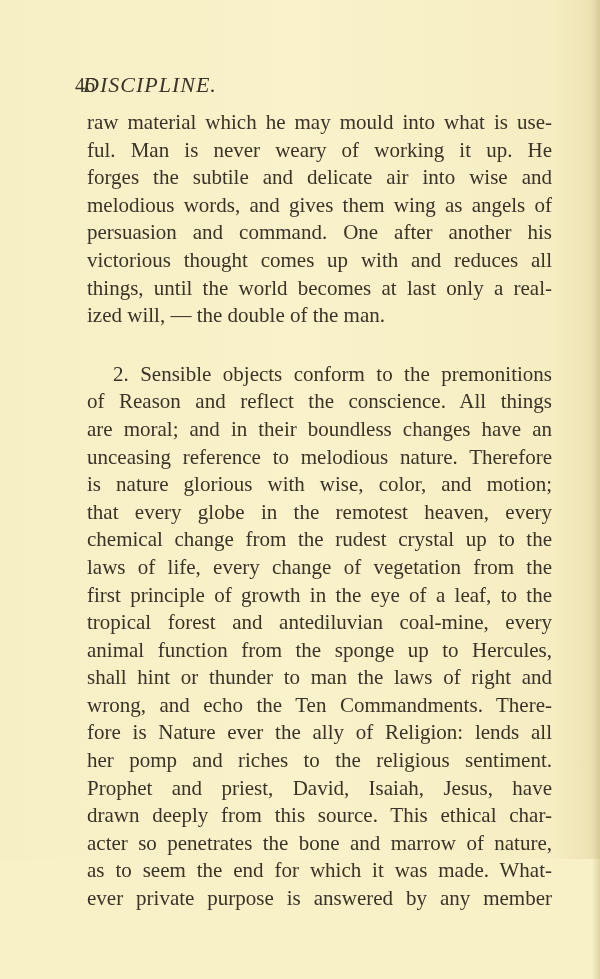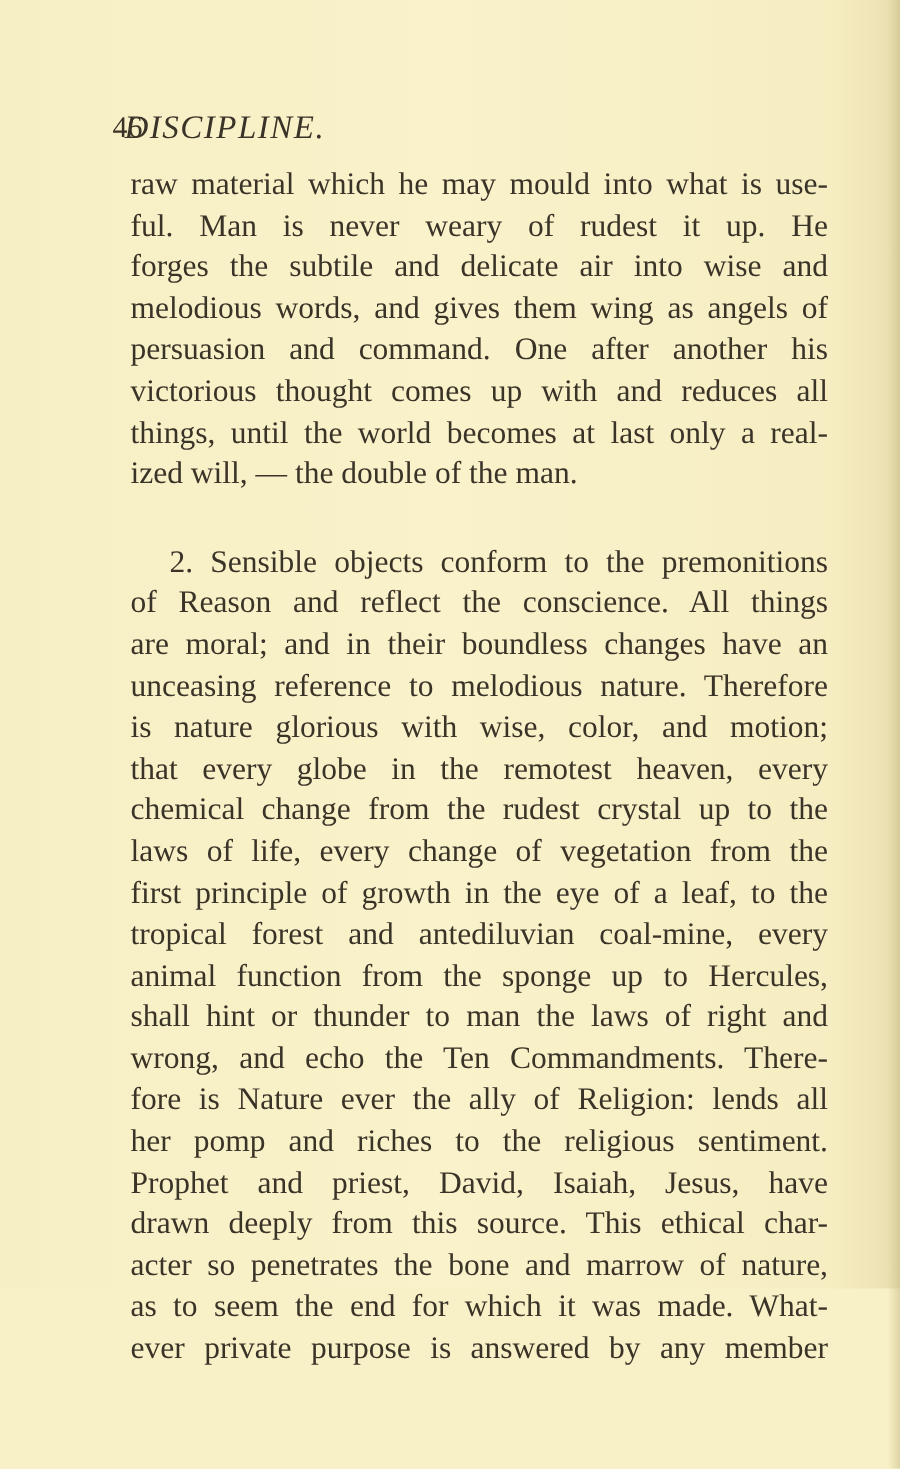--- a/index.html
+++ b/index.html
@@ -48,21 +48,21 @@
 <div class="page">
   <div class="edge"></div>
 
   <div class="header">
     <span class="page-number">46</span>
     <span class="running-head">DISCIPLINE.</span>
   </div>
 
   <div class="body-text">
     <div class="line">raw material which he may mould into what is use-</div>
-    <div class="line">ful.  Man is never weary of rudest it up.  He</div>
+    <div class="line">ful.  Man is never weary of working it up.  He</div>
     <div class="line">forges the subtile and delicate air into wise and</div>
     <div class="line">melodious words, and gives them wing as angels of</div>
     <div class="line">persuasion and command.  One after another his</div>
     <div class="line">victorious thought comes up with and reduces all</div>
     <div class="line">things, until the world becomes at last only a real-</div>
     <div class="line last">ized will, — the double of the man.</div>
     <div class="line indent">2. Sensible objects conform to the premonitions</div>
     <div class="line">of Reason and reflect the conscience.  All things</div>
     <div class="line">are moral; and in their boundless changes have an</div>
     <div class="line">unceasing reference to melodious nature.  Therefore</div>

